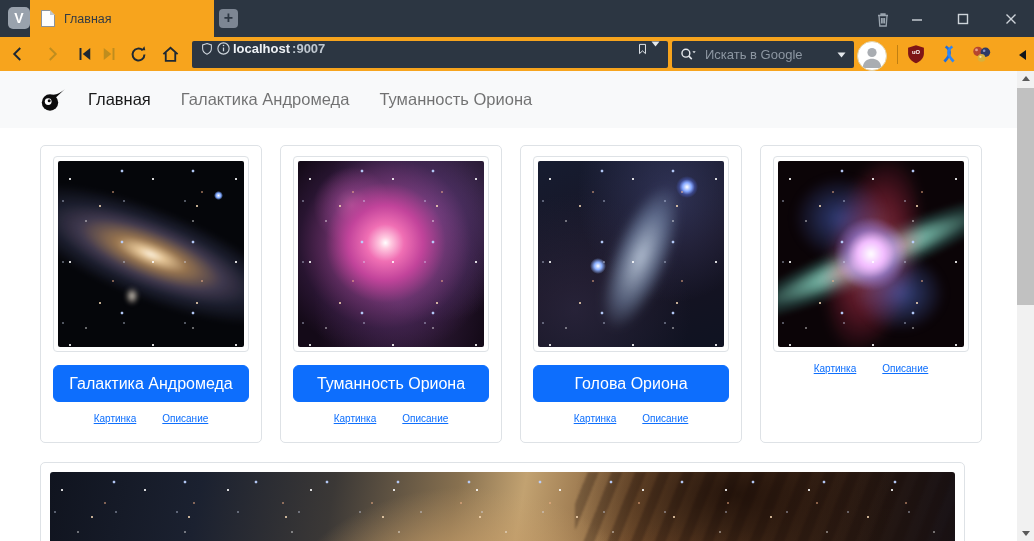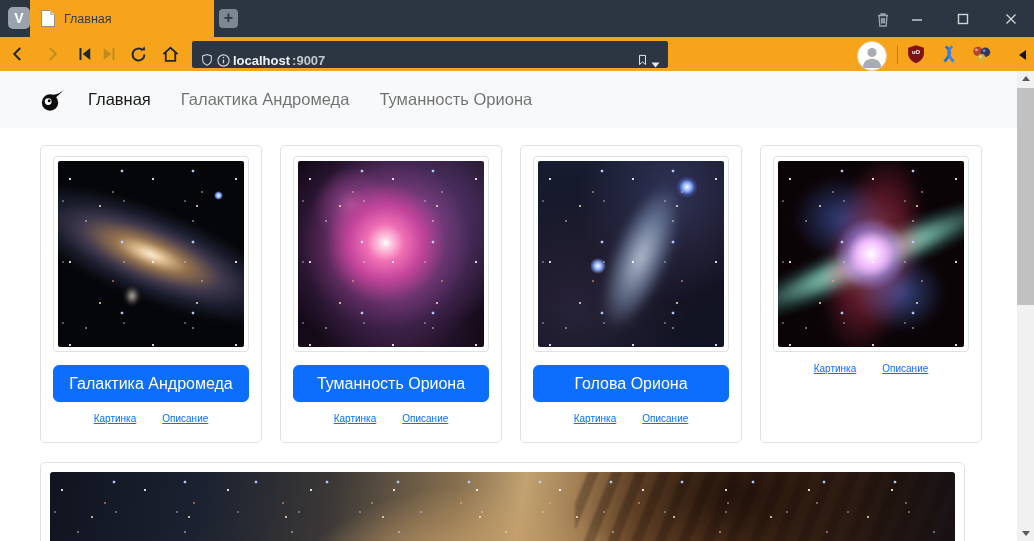--- a/index.html
+++ b/index.html
@@ -17,21 +17,21 @@
     border-width:0 5px 5px 0;border-color:#f7a41d #f7a41d #c3c8cd #c3c8cd;}
   .tab-label{font-size:12.5px;color:#333b44;}
   .newtab{position:absolute;left:219px;top:9px;width:19px;height:19px;background:#7d8693;
     border-radius:4px;color:#2c3642;font-size:16px;font-weight:bold;line-height:18px;text-align:center;cursor:pointer;}
   .chrome-btn{position:absolute;top:9px;width:22px;height:20px;display:flex;align-items:center;justify-content:center;cursor:pointer;}
 
   .toolbar{position:absolute;top:37px;left:0;width:1034px;height:34px;background:#f7a41d;}
   .navbtn{position:absolute;top:6px;width:22px;height:22px;display:flex;align-items:center;justify-content:center;cursor:pointer;}
 
   .urlbar{position:absolute;left:192px;top:4px;width:476px;height:27px;background:#2c3642;border-radius:2px;
-    display:flex;align-items:flex-end;padding:0 8px;box-sizing:border-box;gap:2px;}
+    display:flex;align-items:flex-start;padding:0 8px;box-sizing:border-box;gap:2px;}
   .url-text{font-size:13px;font-weight:600;color:#eef1f5;white-space:nowrap;}
   .url-port{font-weight:600;color:#bfc7cf;}
   .flex1{flex:1;}
 
   .searchbar{position:absolute;left:672px;top:4px;width:182px;height:27px;background:#2c3642;border-radius:2px;
     display:flex;align-items:center;padding:0 8px;box-sizing:border-box;gap:6px;}
   .search-input{flex:1;background:transparent;border:none;outline:none;color:#e8ecf0;font-size:13px;
     font-family:"Liberation Sans",sans-serif;min-width:0;}
   .search-input::placeholder{color:#8d97a2;}
 
@@ -219,20 +219,31 @@
       <span class="url-text url-port">:9007</span>
     <div class="flex1"></div>
     <svg width="13" height="16" viewBox="0 0 24 24">
       <path d="M6.5 3.5 h11 v17 l-5.5 -5 l-5.5 5 Z" fill="none" stroke="#e4e8ec" stroke-width="1.8"></path>
     </svg>
     <svg width="9" height="6" viewBox="0 0 9 6">
       <path d="M0.5 0.5 L8.5 0.5 L4.5 5.5 Z" fill="#e4e8ec"></path>
     </svg>
   </div>
 
+  <div class="searchbar">
+    <svg width="17" height="15" viewBox="0 0 26 22">
+      <circle cx="9" cy="9" r="6" fill="none" stroke="#e4e8ec" stroke-width="2.2"></circle>
+      <path d="M13.5 13.5 L18 18" stroke="#e4e8ec" stroke-width="2.4"></path>
+      <path d="M19 6 l5 0 l-2.5 3.2 Z" fill="#e4e8ec"></path>
+    </svg>
+    <input class="search-input" placeholder="Искать в Google" style="">
+    <svg width="9" height="6" viewBox="0 0 9 6">
+      <path d="M0.5 0.5 L8.5 0.5 L4.5 5.5 Z" fill="#e4e8ec"></path>
+    </svg>
+  </div>
 
   <div class="avatar">
     <svg width="28" height="28" viewBox="0 0 28 28">
       <circle cx="14" cy="10.5" r="4.6" fill="#a9adb2"></circle>
       <path d="M4.5 26 C5.5 18.5 10 16.8 14 16.8 C18 16.8 22.5 18.5 23.5 26 Z" fill="#a9adb2"></path>
     </svg>
   </div>
   <div class="ext-sep"></div>
 
   <div class="extbtn" style="left:905px;">

